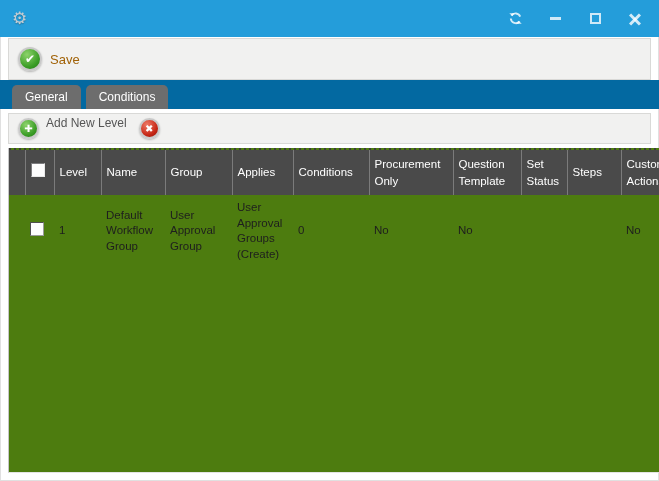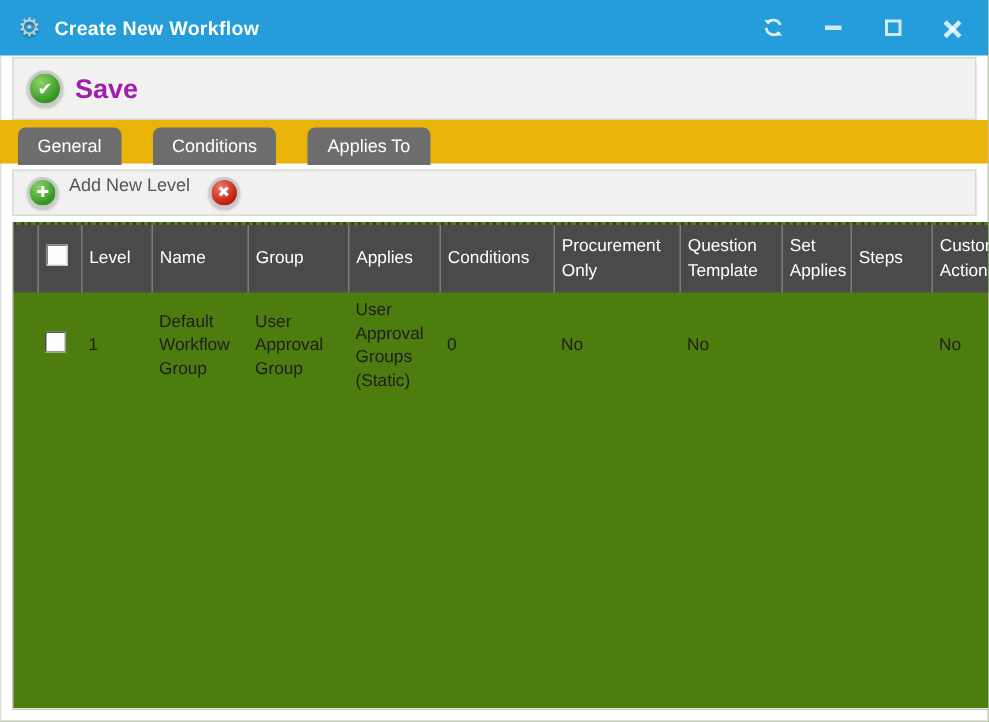--- a/index.html
+++ b/index.html
@@ -26,23 +26,23 @@
   .glyph-close{position:relative;width:12px;height:12px;}
   .glyph-close::before,.glyph-close::after{content:"";position:absolute;left:-1px;top:5px;width:14px;height:3px;background:rgba(255,255,255,.8);}
   .glyph-close::before{transform:rotate(45deg);} .glyph-close::after{transform:rotate(-45deg);}
   
   .toolbar1{margin:1px 8px 0 8px;height:42px;background:var(--toolbar-bg);border:1px solid var(--toolbar-border);display:flex;align-items:center;padding-left:9px;}
   .sphere{border-radius:50%;display:flex;align-items:center;justify-content:center;color:#fff;border:2px solid #c9c9c9;box-shadow:0 1px 2px rgba(0,0,0,.25);font-weight:bold;line-height:1;}
   .sphere-green{background:radial-gradient(circle at 35% 28%,var(--save-green-1),var(--save-green-2) 62%,var(--save-green-3));}
   .sphere-red{background:radial-gradient(circle at 35% 28%,var(--remove-red-1),var(--remove-red-2) 62%,var(--remove-red-3));}
   .sphere-lg{width:24px;height:24px;font-size:12px;}
   .sphere-sm{width:21px;height:21px;font-size:10px;}
-  .save-label{color:#a21caf;font-size:18px;margin-left:8px;font-weight:bold;}
+  .save-label{color:#a16207;font-size:13px;margin-left:8px;}
   
-  .tabstrip{padding:5px 0 0 12px;display:flex;gap:21px;background:#eab308;height:29px;align-items:center;}
+  .tabstrip{padding:5px 0 0 12px;display:flex;gap:5px;background:#0369a1;height:29px;}
   .tab{background:var(--tab-inactive);color:#fff;font-size:12px;padding:5px 13px 6px;border-radius:5px 5px 0 0;white-space:nowrap;cursor:pointer;}
   .tab.active{background:var(--tab-active);}
   .toolbar2{margin:4px 8px 0 8px;height:31px;background:var(--toolbar-bg);border:1px solid var(--toolbar-border);display:flex;align-items:center;padding-left:9px;}
   .lvl-label{color:#555;font-size:12px;margin:0 12px 12px 7px;}
   
   .grid-wrap{position:absolute;left:8px;right:0;top:148px;bottom:8px;border-left:1px solid #c6c6c6;border-bottom:1px solid #e4e4e4;overflow:hidden;background:#4d7c0f;}
   .dash-line{height:2px;background:repeating-linear-gradient(90deg,#3c3c3c 0 2px,transparent 2px 5px);}
   table{border-collapse:collapse;table-layout:fixed;width:700px;}
   th{background:var(--header-bg);color:#fff;font-weight:normal;font-size:11.5px;text-align:left;vertical-align:middle;padding:4px 5px;height:45px;border-right:1px solid #7b7b7b;line-height:1.45;}
   th:last-child{border-right:none;}
@@ -51,21 +51,20 @@
   th .cb{border-color:#e9e9e9;border-top-color:#7c7c7e;border-left-color:#7c7c7e;}
   .drag-dots{width:2px;height:2px;background:#4f4f4f;margin:2px 0 10px 4px;
     box-shadow:4px 0 0 #4f4f4f,0 4px 0 #4f4f4f,4px 4px 0 #4f4f4f,0 8px 0 #4f4f4f,4px 8px 0 #4f4f4f;cursor:grab;}
   .refresh-svg{display:block;}
 </style>
 </head>
 <body>
 
 <div class="titlebar">
   <span class="gear">⚙</span>
-  <span class="win-title">Create New Workflow</span>
   <div class="win-controls">
     <span class="win-btn">
       <svg class="refresh-svg" width="15" height="15" viewBox="0 0 15 15">
         <path d="M12.2 5.6 A5 5 0 0 0 3.4 4.6" fill="none" stroke="rgba(255,255,255,.8)" stroke-width="1.9"></path>
         <path d="M2.8 7.5 A5 5 0 0 0 11.6 10.4" fill="none" stroke="rgba(255,255,255,.8)" stroke-width="1.9"></path>
         <path d="M3.6 1.2 L3.6 5.4 L7.4 5.4 Z" fill="rgba(255,255,255,.8)" transform="rotate(-48 3.6 4.4)"></path>
         <path d="M11.4 13.8 L11.4 9.6 L7.6 9.6 Z" fill="rgba(255,255,255,.8)" transform="rotate(-48 11.4 10.6)"></path>
       </svg>
     </span>
     <span class="win-btn">
@@ -83,21 +82,20 @@
 <div class="toolbar1">
   <span class="sphere sphere-green sphere-lg">
     <span>✔</span>
   </span>
   <span class="save-label">Save</span>
 </div>
 
 <div class="tabstrip">
   <span class="tab">General</span>
   <span class="tab">Conditions</span>
-  <span class="tab">Applies To</span>
 </div>
 
 <div class="toolbar2">
   <span class="sphere sphere-green sphere-sm">
     <span>✚</span>
   </span>
   <span class="lvl-label">Add New Level</span>
   <span class="sphere sphere-red sphere-sm">
     <span>✖</span>
   </span>
@@ -124,33 +122,33 @@
       <tr>
         <th></th>
         <th><span class="cb"></span></th>
         <th>Level</th>
         <th>Name</th>
         <th>Group</th>
         <th>Applies</th>
         <th>Conditions</th>
         <th>Procurement Only</th>
         <th>Question Template</th>
-        <th>Set Applies</th>
+        <th>Set Status</th>
         <th>Steps</th>
         <th>Custom Actions</th>
       </tr>
     </thead>
     <tbody>
       <tr>
         <td><span class="drag-dots"></span></td>
         <td><span class="cb"></span></td>
         <td>1</td>
         <td>Default Workflow Group</td>
         <td>User Approval Group</td>
-        <td>User Approval Groups (Static)</td>
+        <td>User Approval Groups (Create)</td>
         <td>0</td>
         <td>No</td>
         <td>No</td>
         <td></td>
         <td></td>
         <td>No</td>
       </tr>
     </tbody>
   </table>
 </div>

